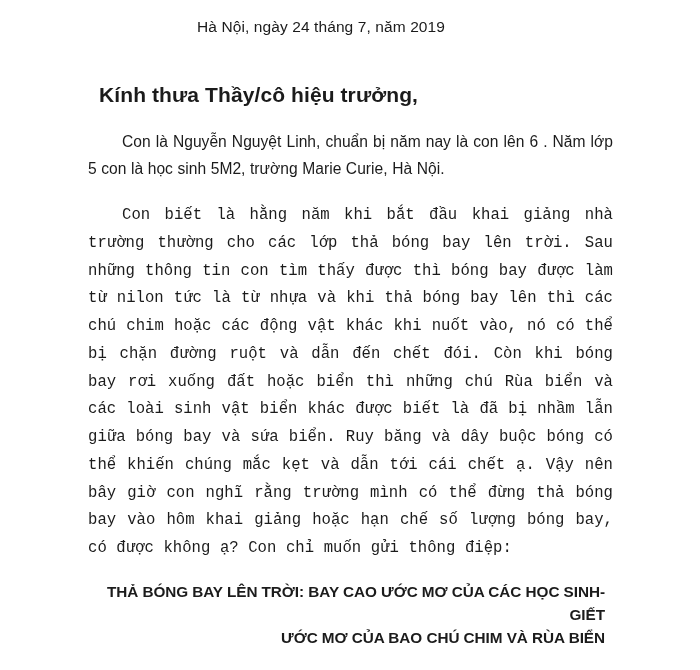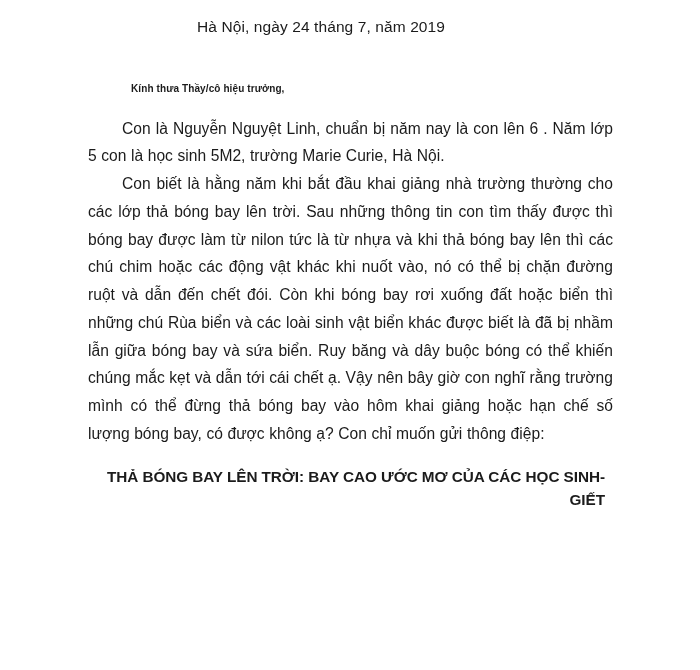--- a/index.html
+++ b/index.html
@@ -30,25 +30,24 @@
     text-align: center;
     font-size: 15.5px;
     line-height: 1.2;
     padding-top: 18px;
     padding-right: 58px;
     letter-spacing: 0.1px;
   }
 
   .salutation {
     font-weight: bold;
-    font-size: 10px;
+    font-size: 21px;
     margin-top: 46px;
     padding-left: 99px;
     letter-spacing: 0.1px;
-    margin-left: 32px;
   }
 
   .body-block {
     padding-left: 88px;
     padding-right: 87px;
   }
 
   p.para {
     margin: 0;
     font-size: 15.6px;
@@ -57,20 +56,22 @@
     text-indent: 34px;
     letter-spacing: 0.02px;
     word-spacing: 0.2px;
   }
 
   p.para.first-para {
     margin-top: 21px;
   }
 
   p.para.mid-para {
+    margin-top: 19px;
+    font-family: Liberation Mono, monospace;
   }
 
   p.para.after-slogan {
     margin-top: 16px;
   }
 
   .slogan {
     margin-top: 17px;
     font-weight: bold;
     font-size: 15.3px;
@@ -91,17 +92,18 @@
   <div class="salutation">Kính thưa Thầy/cô hiệu trưởng,</div>
 
   <div class="body-block">
 
     <p class="para first-para">Con là Nguyễn Nguyệt Linh, chuẩn bị năm nay là con lên 6 . Năm lớp 5 con là học sinh 5M2, trường Marie Curie, Hà Nội.</p>
 
     <p class="para mid-para">Con biết là hằng năm khi bắt đầu khai giảng nhà trường thường cho các lớp thả bóng bay lên trời. Sau những thông tin con tìm thấy được thì bóng bay được làm từ nilon tức là từ nhựa và khi thả bóng bay lên thì các chú chim hoặc các động vật khác khi nuốt vào, nó có thể bị chặn đường ruột và dẫn đến chết đói. Còn khi bóng bay rơi xuống đất hoặc biển thì những chú Rùa biển và các loài sinh vật biển khác được biết là đã bị nhầm lẫn giữa bóng bay và sứa biển. Ruy băng và dây buộc bóng có thể khiến chúng mắc kẹt và dẫn tới cái chết ạ. Vậy nên bây giờ con nghĩ rằng trường mình có thể đừng thả bóng bay vào hôm khai giảng hoặc hạn chế số lượng bóng bay, có được không ạ? Con chỉ muốn gửi thông điệp:</p>
 
     <div class="slogan">
       <div>THẢ BÓNG BAY LÊN TRỜI: BAY CAO ƯỚC MƠ CỦA CÁC HỌC SINH- GIẾT</div>
+      <div>ƯỚC MƠ CỦA BAO CHÚ CHIM VÀ RÙA BIỂN</div>
     </div>
 
 
   </div>
 </div>
 
 </body></html>

